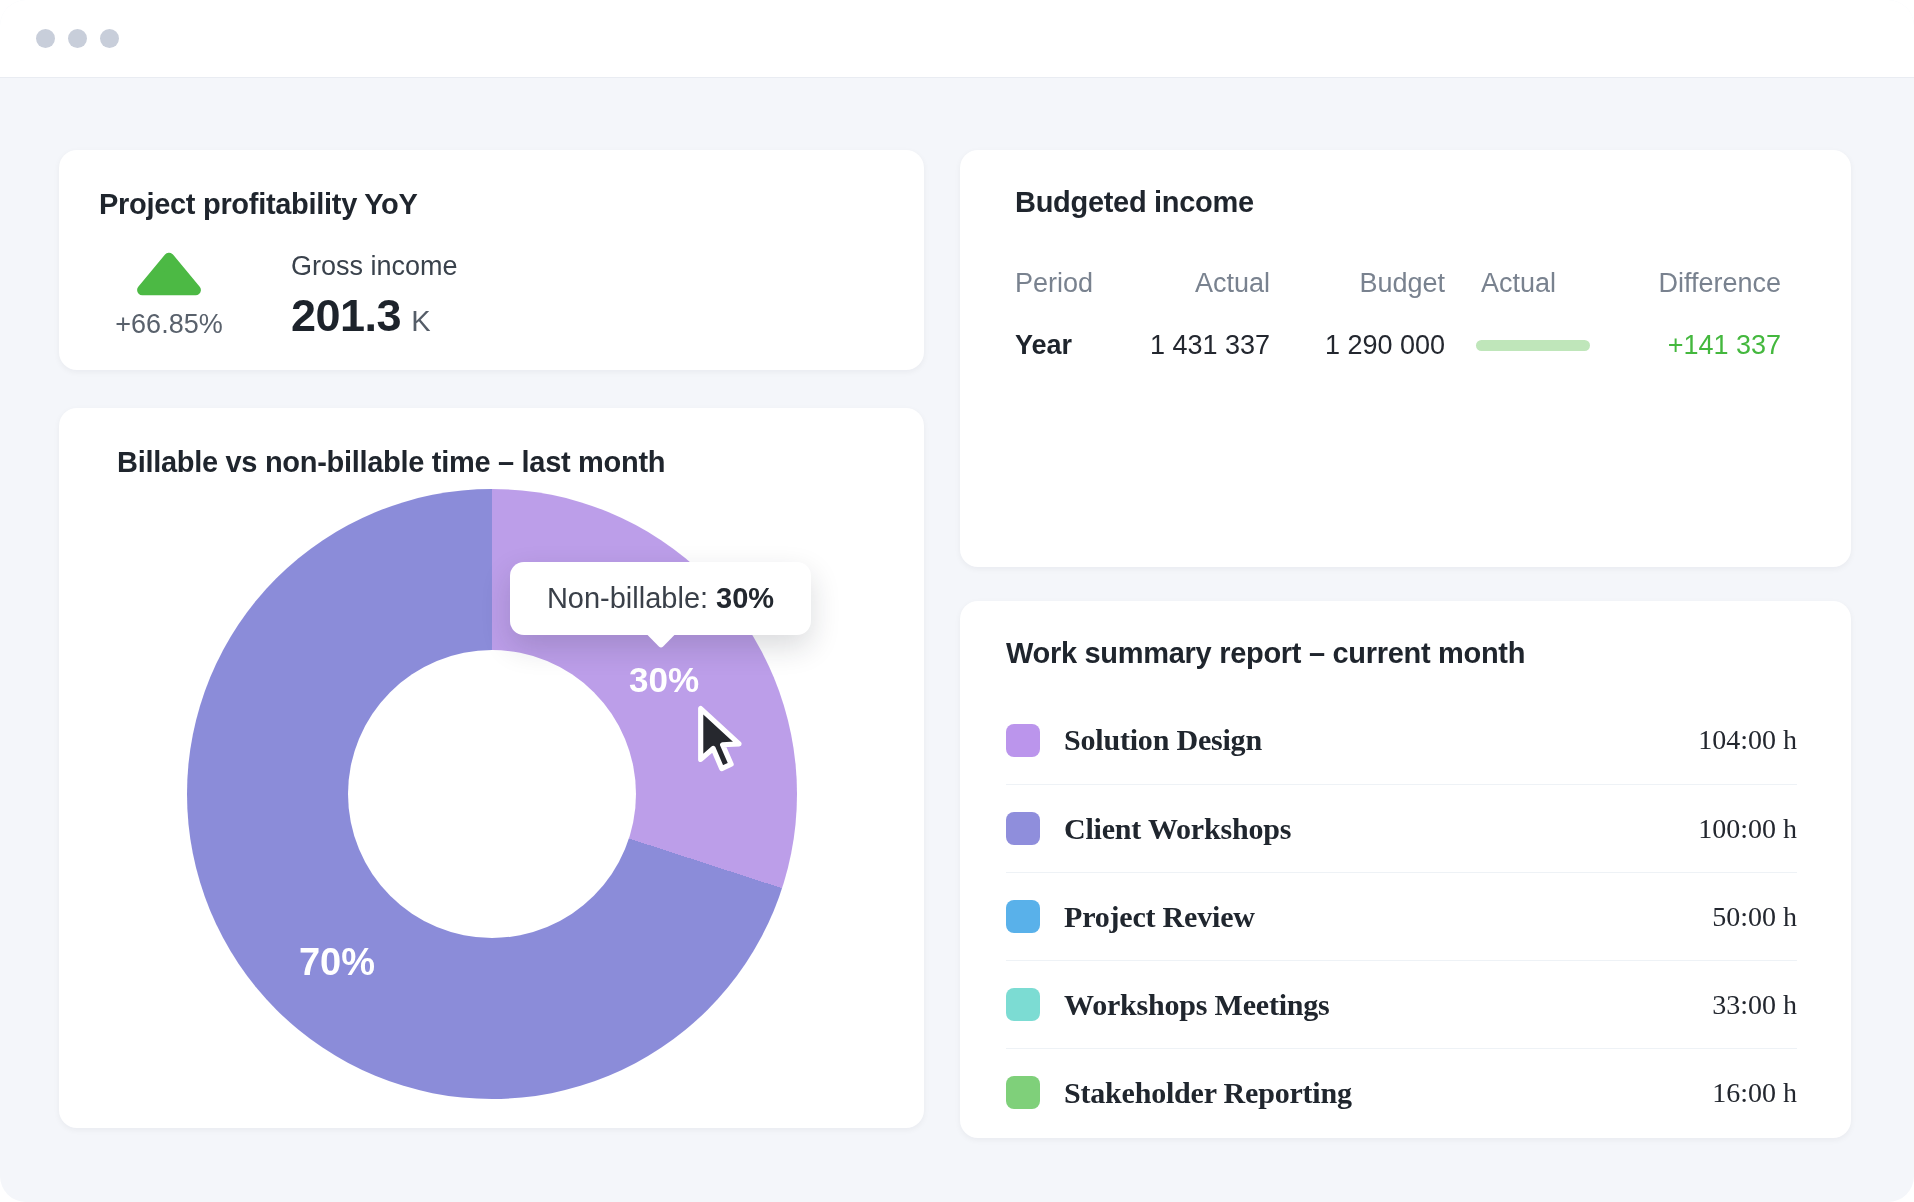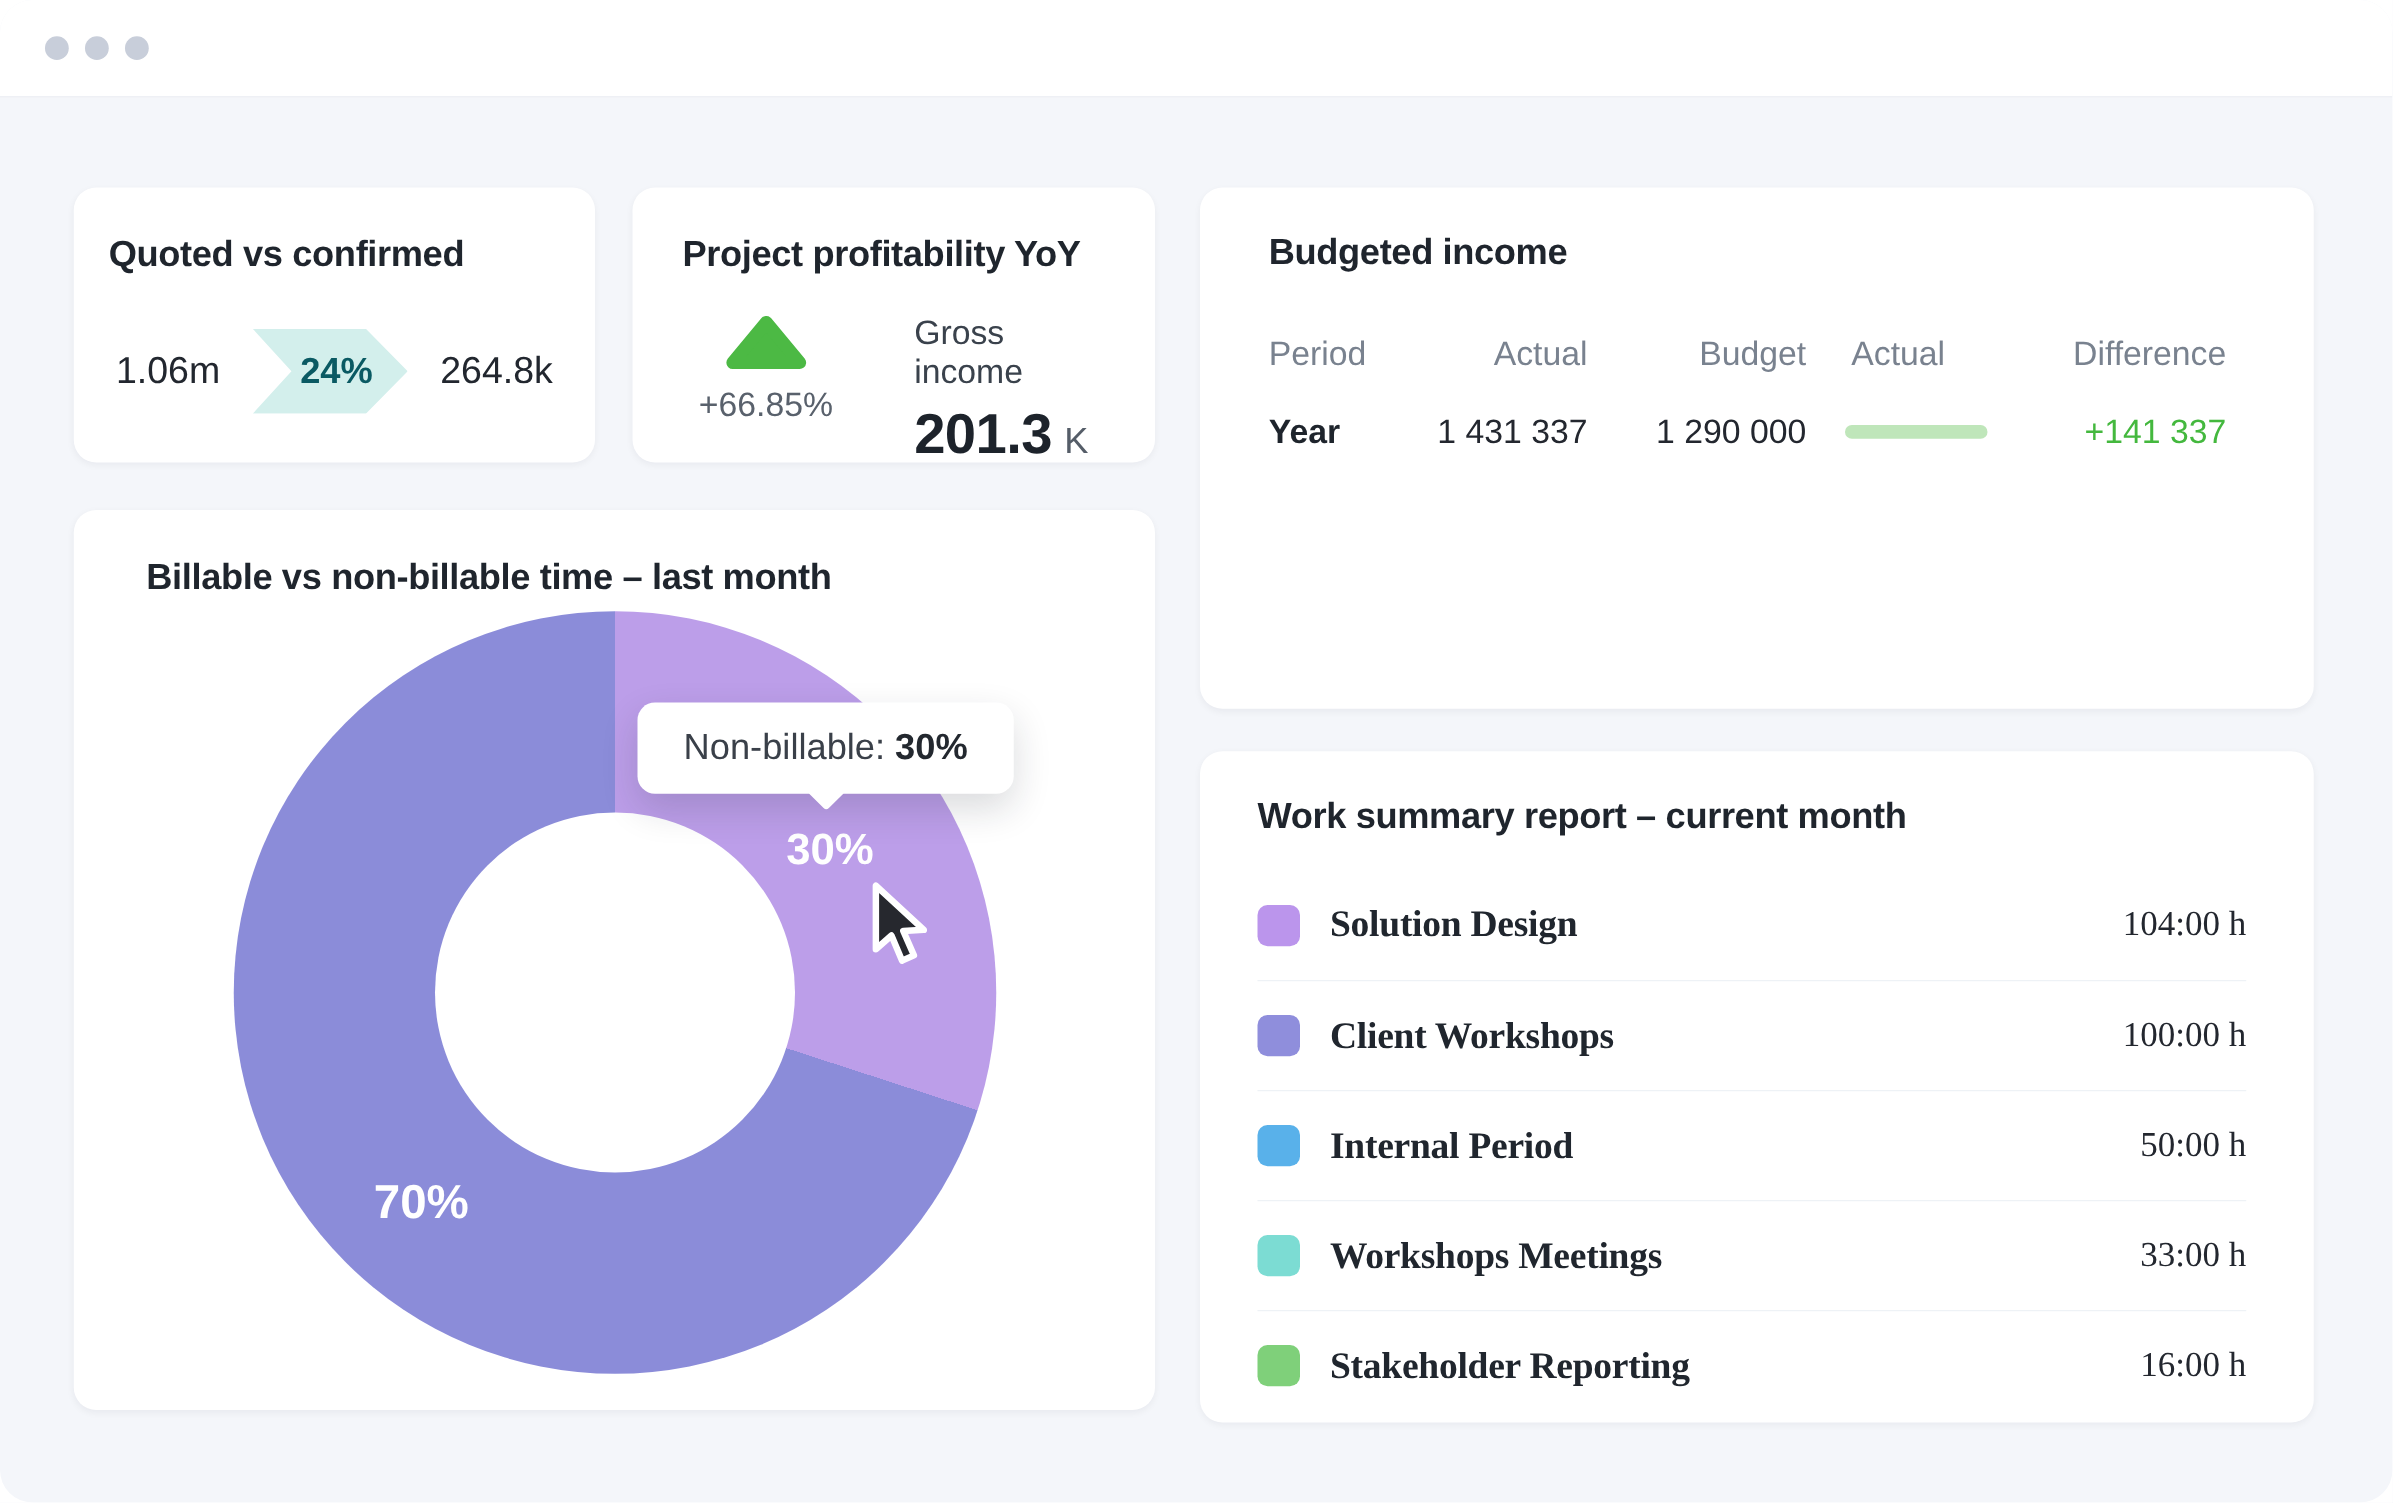--- a/index.html
+++ b/index.html
@@ -89,30 +89,20 @@
     <span class="dot"></span>
     <span class="dot"></span>
     <span class="dot"></span>
   </div>
 
   <div class="content">
 
     <div class="col-left">
       <div class="top-row">
 
-        <div class="card card-quoted">
-          <div class="card-title">Quoted vs confirmed</div>
-          <div class="quoted-row">
-            <span class="quoted-val">1.06m</span>
-            <span class="flow-badge">
-              <span>24%</span>
-            </span>
-            <span class="quoted-val">264.8k</span>
-          </div>
-        </div>
 
         <div class="card card-profit">
           <div class="card-title">Project profitability YoY</div>
           <div class="profit-row">
             <div class="profit-left">
               <svg width="70" height="46" viewBox="0 0 24 16">
                 <path d="M12 2.4 L21.3 13.6 L2.7 13.6 Z" fill="#4CB944" stroke="#4CB944" stroke-width="3.6" stroke-linejoin="round"></path>
               </svg>
               <span class="profit-delta">+66.85%</span>
             </div>
@@ -183,21 +173,21 @@
   </div>
 
   <div class="wrow">
     <span class="swatch" style="background: rgb(143, 142, 220);"></span>
     <span class="wlabel">Client Workshops</span>
     <span class="whours">100:00 h</span>
   </div>
 
   <div class="wrow">
     <span class="swatch" style="background: rgb(89, 177, 234);"></span>
-    <span class="wlabel">Internal Period</span>
+    <span class="wlabel">Project Review</span>
     <span class="whours">50:00 h</span>
   </div>
 
   <div class="wrow">
     <span class="swatch" style="background: rgb(124, 220, 211);"></span>
     <span class="wlabel">Workshops Meetings</span>
     <span class="whours">33:00 h</span>
   </div>
 
   <div class="wrow">

